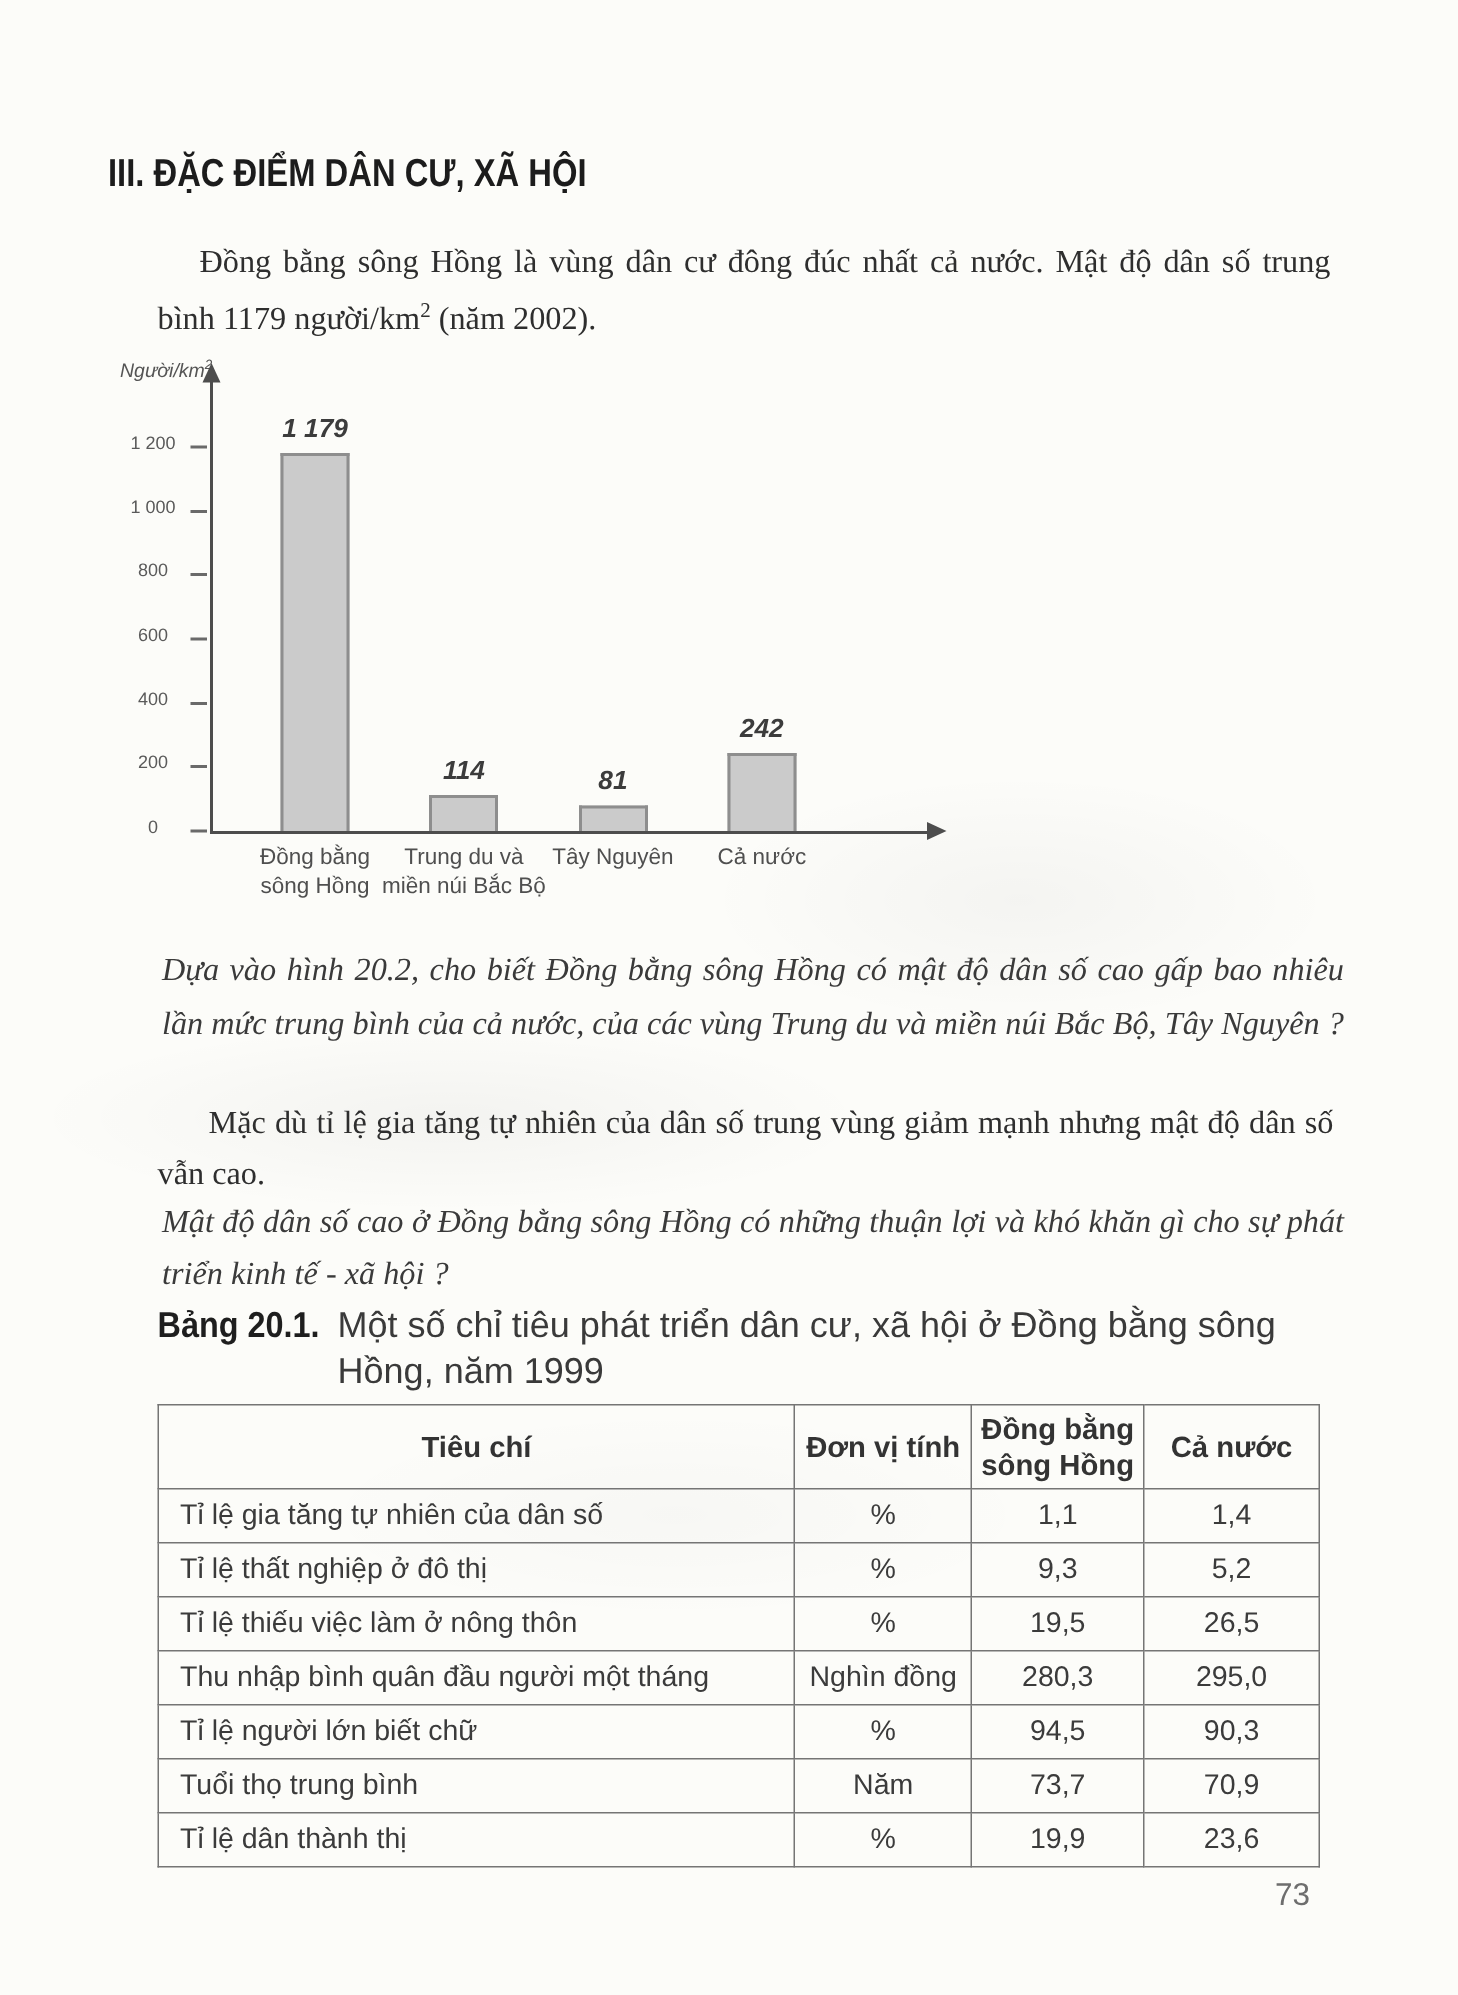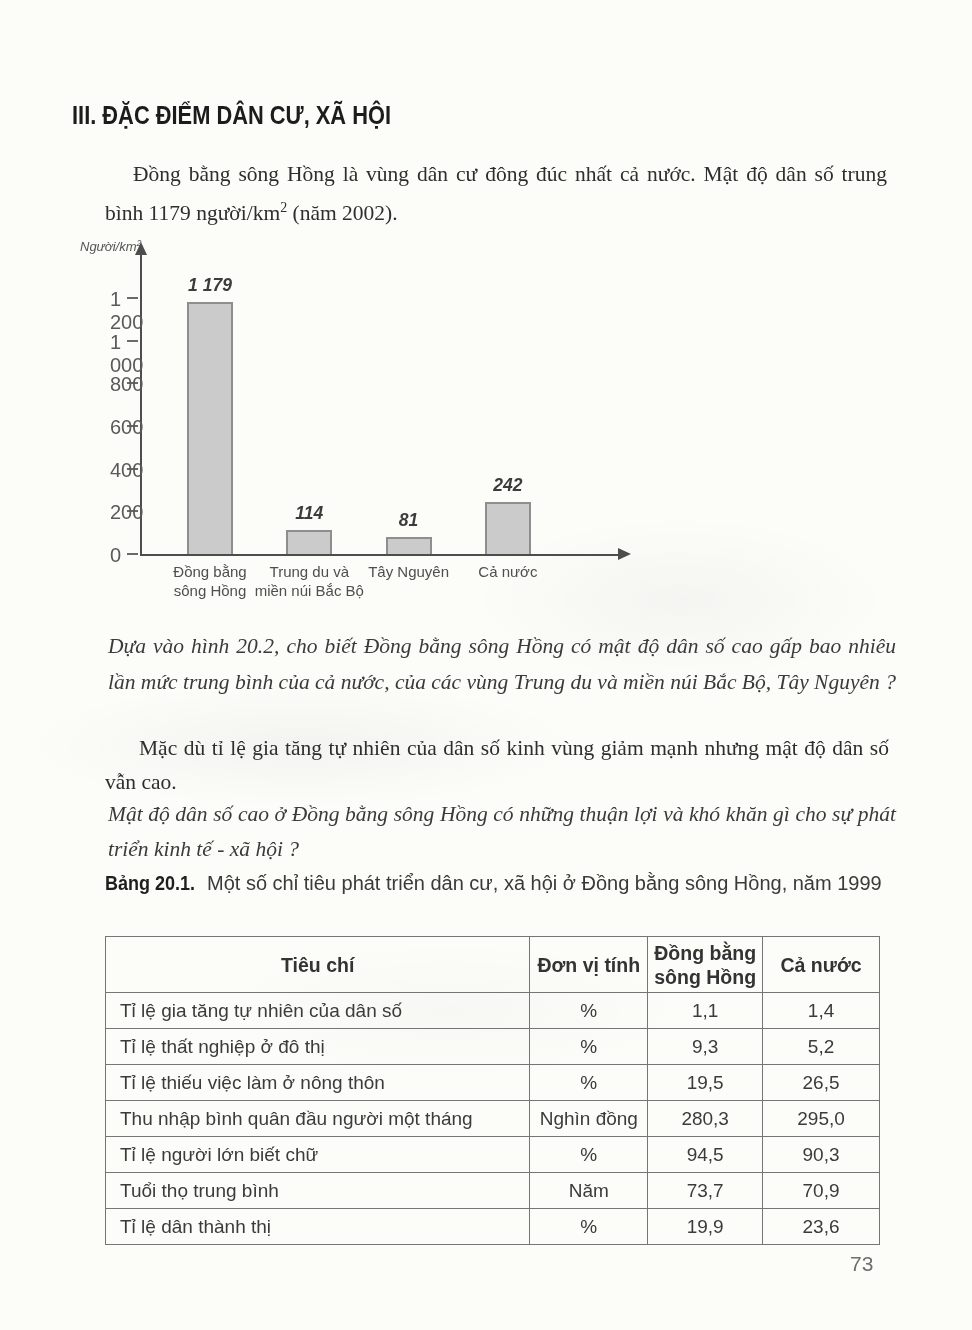--- a/index.html
+++ b/index.html
@@ -53,22 +53,22 @@
     position:absolute; left:60px; top:316px; width:480px; height:2px;
     background:#4d4d4d;
   }
   .x-arrow {
     position:absolute; left:538px; top:310px;
     width:0; height:0;
     border-top:6px solid transparent; border-bottom:6px solid transparent;
     border-left:13px solid #4d4d4d;
   }
   .ytick-label {
-    position:absolute; left:0px; width:44px; text-align:left;
-    font-family:"Liberation Sans", sans-serif; font-size:20px; color:#5a5a5a;margin-left:30px;
+    position:absolute; left:0px; width:44px; text-align:center;
+    font-family:"Liberation Sans", sans-serif; font-size:12px; color:#5a5a5a;
   }
   .ytick-dash {
     position:absolute; left:47px; width:11px; height:2px; background:#6a6a6a;
   }
   .bar {
     position:absolute;
     background:#cbcbcb; border:2px solid #8e8e8e; border-bottom:none;
   }
   .bar-value {
     position:absolute; width:90px; text-align:center;
@@ -101,21 +101,21 @@
   .body-par {
     position:absolute; left:105px; top:731px; width:784px;
     font-size:21.5px; line-height:34px; text-align:justify;
     text-indent:34px; color:#2e2e2e;
   }
 
   
   .table-caption {
     position:absolute; left:105px; top:868px; width:792px;
     display:flex; font-family:"Liberation Sans", sans-serif;
-    font-size:20px; line-height:31px; color:#3a3a3a;
+    font-size:24px; line-height:31px; color:#3a3a3a;
   }
   .table-caption .tbl-label {
     font-weight:700; color:#1e1e1e; flex:0 0 102px;
     transform:scaleX(0.9); transform-origin:left top;
     white-space:nowrap;
   }
   .stats-table {
     position:absolute; left:105px; top:936px; width:775px;
     border-collapse:collapse;
     font-family:"Liberation Sans", sans-serif;
@@ -190,21 +190,21 @@
         <div class="bar-value" style="left: 382.9px; top: 237.373px;">242</div>
         <div class="cat-label" style="left: 352.9px;">
           <div>Cả nước</div>
         </div>
       </div>
   </div>
 
 
   <p class="question q1">Dựa vào hình 20.2, cho biết Đồng bằng sông Hồng có mật độ dân số cao gấp bao nhiêu lần mức trung bình của cả nước, của các vùng Trung du và miền núi Bắc Bộ, Tây Nguyên ?</p>
 
-  <p class="body-par">Mặc dù tỉ lệ gia tăng tự nhiên của dân số kinh vùng giảm mạnh nhưng mật độ dân số vẫn cao.</p>
+  <p class="body-par">Mặc dù tỉ lệ gia tăng tự nhiên của dân số trung vùng giảm mạnh nhưng mật độ dân số vẫn cao.</p>
 
   <p class="question q2">Mật độ dân số cao ở Đồng bằng sông Hồng có những thuận lợi và khó khăn gì cho sự phát triển kinh tế - xã hội ?</p>
 
   <div class="table-caption">
     <span class="tbl-label">Bảng 20.1.</span>
     <span class="tbl-text">Một số chỉ tiêu phát triển dân cư, xã hội ở Đồng bằng sông Hồng, năm 1999</span>
   </div>
 
   <table class="stats-table">
     <colgroup>

